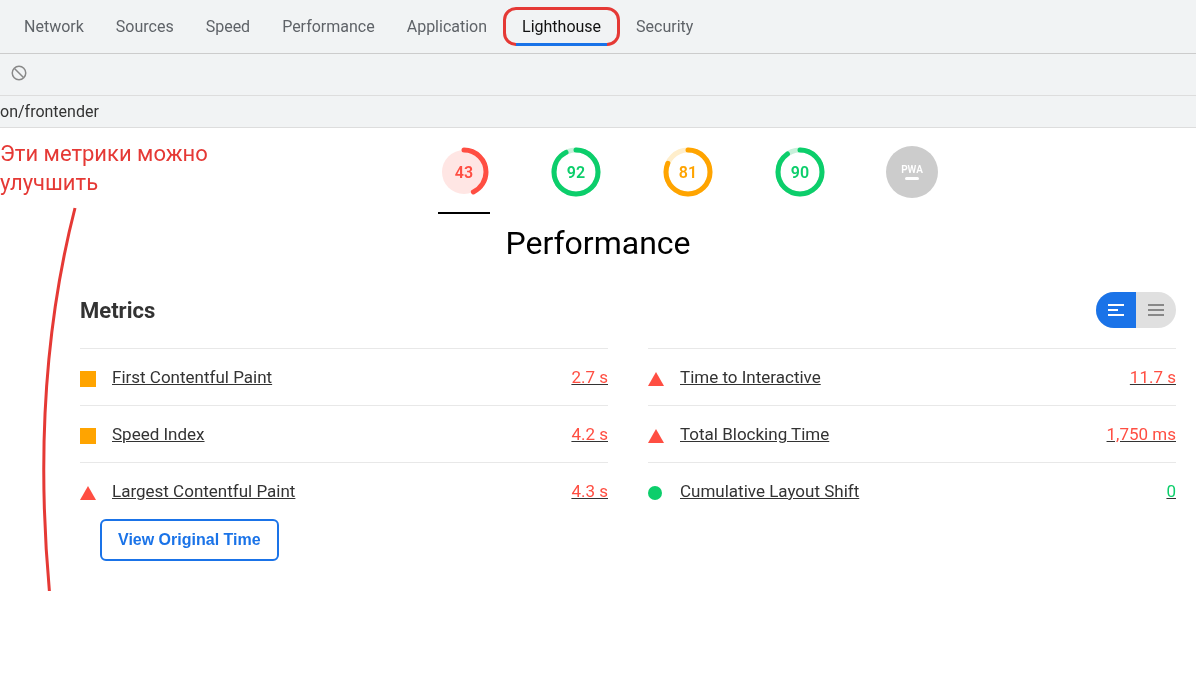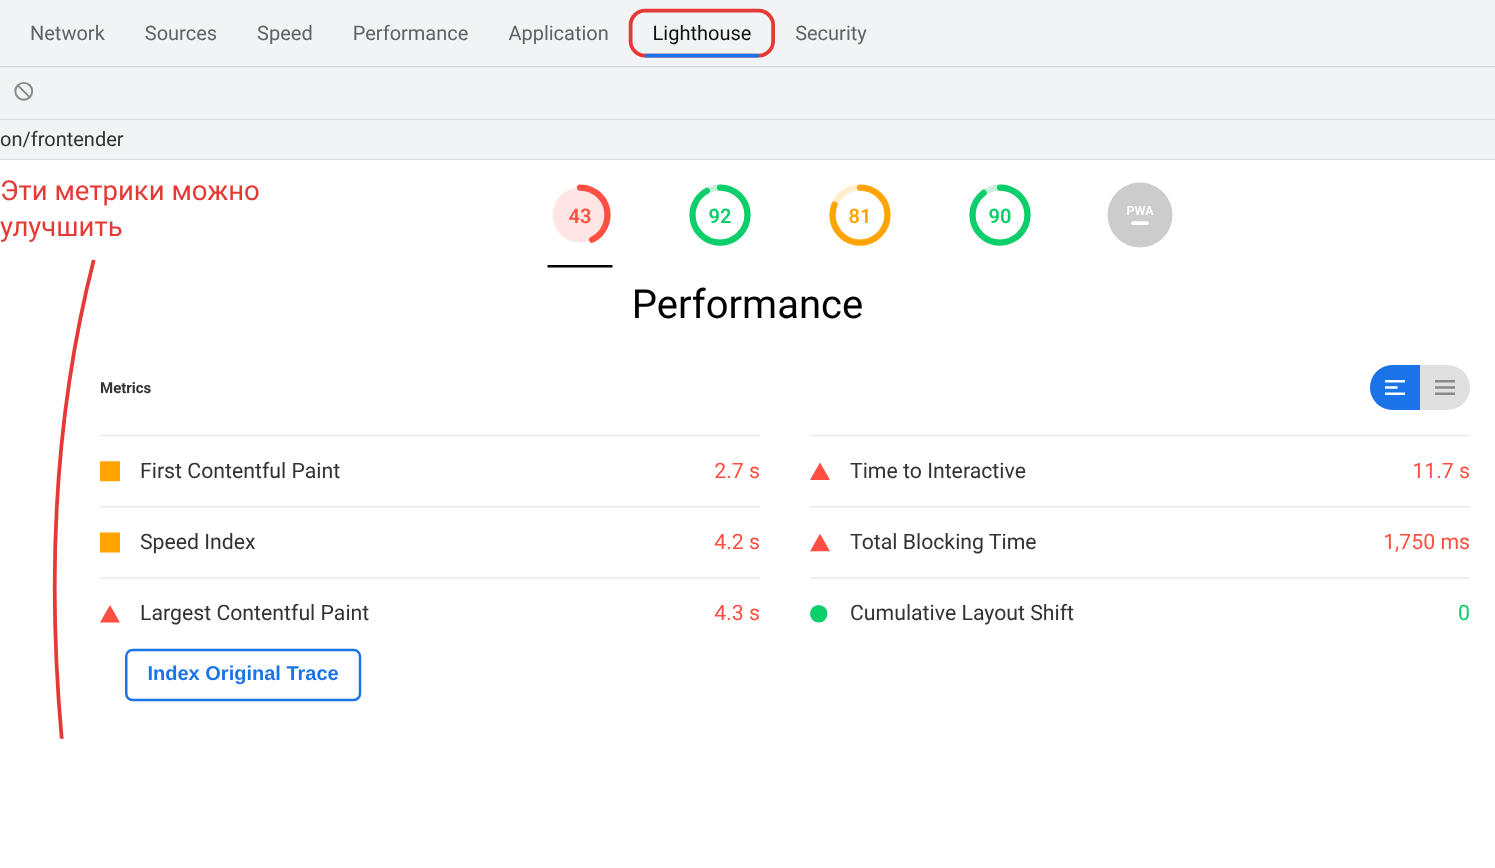--- a/index.html
+++ b/index.html
@@ -30,31 +30,31 @@
 .gauge.green .g-text { color: #0cce6b; }
 .gauge.orange .g-text { color: #ffa400; }
 .gauge.red .bg { background: #ffe6e4; border-radius: 50%; position: absolute; inset: 4px; }
 .pwa-badge { width: 52px; height: 52px; border-radius: 50%; background: #ccc; display: flex; flex-direction: column; align-items: center; justify-content: center; color: #fff; font-size: 10px; font-weight: 600; }
 .pwa-bar { width: 14px; height: 3px; background: #fff; margin-top: 2px; border-radius: 2px; }
 
 .section-title { text-align: center; font-size: 32px; font-weight: 400; margin: 8px 0 30px 0; color: #000; }
 
 .metrics-block { margin-left: 60px; }
 .metrics-header { display: flex; justify-content: space-between; align-items: center; margin-bottom: 20px; }
-.metrics-title { font-size: 12px; font-weight: 700; }
+.metrics-title { font-size: 22px; font-weight: 700; }
 .view-toggle { display: flex; background: #e0e0e0; border-radius: 22px; overflow: hidden; }
 .vt-btn { width: 40px; height: 36px; display: flex; align-items: center; justify-content: center; cursor: pointer; }
 .vt-btn.active { background: #1a73e8; }
 .vt-lines { display: flex; flex-direction: column; gap: 3px; }
 .vt-line { width: 16px; height: 2px; background: #888; }
 .vt-btn.active .vt-line { background: #fff; }
 .vt-line.short { width: 10px; }
 
 .metrics-grid { display: grid; grid-template-columns: 1fr 1fr; column-gap: 40px; }
-.metric-row { display: flex; align-items: center; padding: 18px 0; border-top: 1px solid #e8e8e8; }
+.metric-row { display: flex; align-items: flex-end; padding: 18px 0; border-top: 1px solid #e8e8e8; text-decoration: underline; }
 .metric-icon { width: 16px; height: 16px; margin-right: 16px; flex-shrink: 0; }
 .sq-orange { background: #ffa400; }
 .tri-red { width: 0; height: 0; border-left: 8px solid transparent; border-right: 8px solid transparent; border-bottom: 14px solid #ff4e42; }
 .circ-green { width: 14px; height: 14px; border-radius: 50%; background: #0cce6b; }
 .metric-label { flex: 1; font-size: 17px; color: #333; }
 .metric-value { font-size: 17px; font-weight: 400; }
 .val-red { color: #ff4e42; }
 .val-orange { color: #ff4e42; }
 .val-green { color: #0cce6b; }
 
@@ -201,15 +201,15 @@
             <div class="metric-icon" style="background: none; display: flex; align-items: center;">
               <div class="circ-green"></div>
             </div>
             <div class="metric-label">Cumulative Layout Shift</div>
             <div class="metric-value val-green">0</div>
           </div>
         </div>
       </div>
 
 
-    <button class="trace-btn">Index Original Trace</button>
+    <button class="trace-btn">View Original Time</button>
   </div>
 </div>
 
 </body></html>

